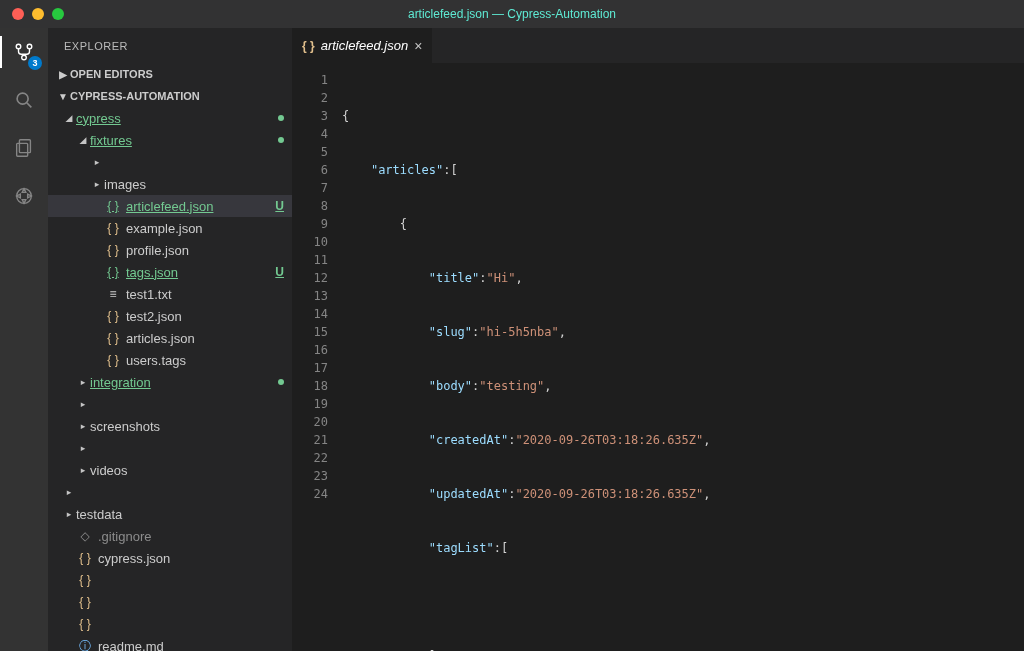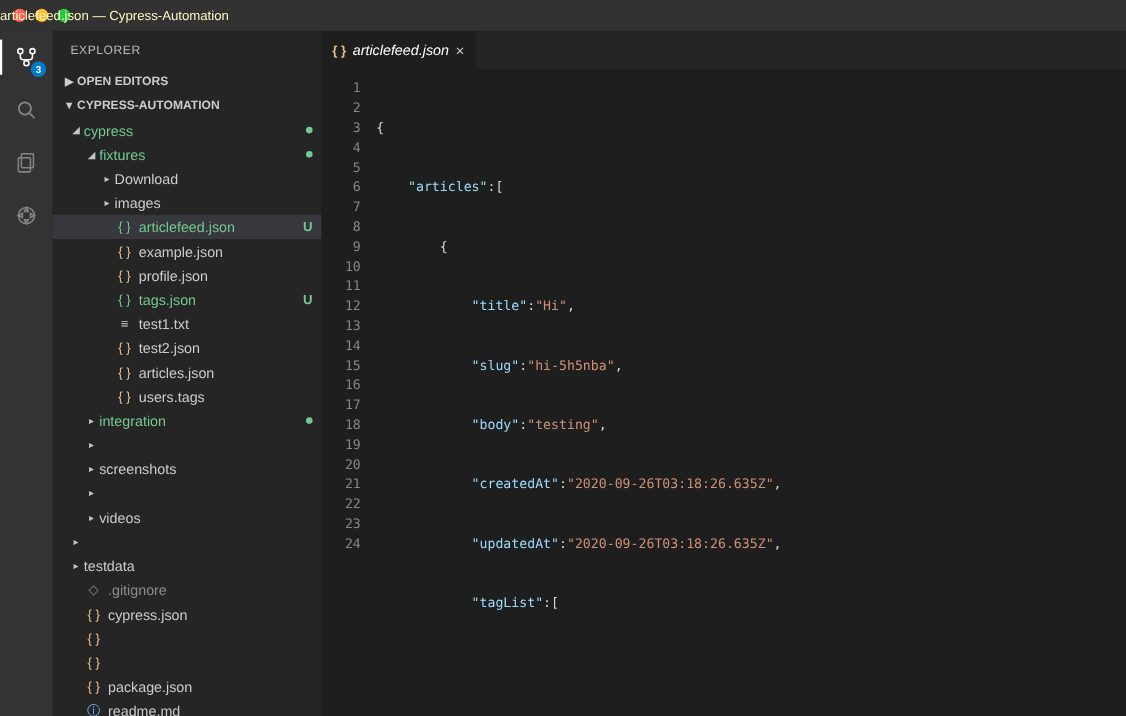--- a/index.html
+++ b/index.html
@@ -24,21 +24,22 @@
     display: flex;
     gap: 8px;
     padding-left: 12px;
   }
   .traffic-light {
     width: 12px; height: 12px; border-radius: 50%;
   }
   .title-bar-title {
     position: absolute;
     left: 0; right: 0;
-    color: #fef9c3;
+    text-align: center;
+    color: #5eead4;
     font-size: 12px;
     pointer-events: none;
   }
   .main {
     display: flex;
     height: calc(651px - 28px);
   }
   .activity-bar {
     width: 48px;
     background: #333333;
@@ -139,21 +140,21 @@
     width: 18px;
     text-align: center;
     margin-right: 4px;
     font-size: 12px;
   }
   .tree-row .label { flex: 1; white-space: nowrap; overflow: hidden; text-overflow: ellipsis; }
   .tree-row .badge {
     font-size: 12px;
     font-weight: 600;
   }
-  .green { color: #73c991 !important; }
+  .green { color: #73c991 !important; text-decoration: underline; }
   .muted { color: #8c8c8c; }
   .json-icon { color: #e2c08d; }
 
   .git-dot {
     width: 6px; height: 6px; border-radius: 50%;
     background: #73c991;
   }
 
   .editor-area {
     flex: 1;
@@ -281,21 +282,20 @@
         <span class="label green">cypress</span>
         <span class="git-dot"></span>
       </div>
       <div class="tree-row" style="padding-left:28px">
         <span class="chev">◢</span>
         <span class="label green">fixtures</span>
         <span class="git-dot"></span>
       </div>
       <div class="tree-row" style="padding-left:42px">
         <span class="chev">▸</span>
-        <span class="label">Download</span>
       </div>
       <div class="tree-row" style="padding-left:42px">
         <span class="chev">▸</span>
         <span class="label">images</span>
       </div>
       <div class="tree-row selected" style="padding-left:42px">
         <span class="chev blank">▸</span>
         <span class="icon json-icon green">{ }</span>
         <span class="label green">articlefeed.json</span>
         <span class="badge green">U</span>
@@ -376,21 +376,20 @@
         <span class="chev blank">▸</span>
         <span class="icon json-icon">{ }</span>
       </div>
       <div class="tree-row" style="padding-left:14px">
         <span class="chev blank">▸</span>
         <span class="icon json-icon">{ }</span>
       </div>
       <div class="tree-row" style="padding-left:14px">
         <span class="chev blank">▸</span>
         <span class="icon json-icon">{ }</span>
-        <span class="label">package.json</span>
       </div>
       <div class="tree-row" style="padding-left:14px">
         <span class="chev blank">▸</span>
         <span class="icon" style="color:#75beff">ⓘ</span>
         <span class="label">readme.md</span>
       </div>
     </div>
   </div>
 
   <div class="editor-area">

